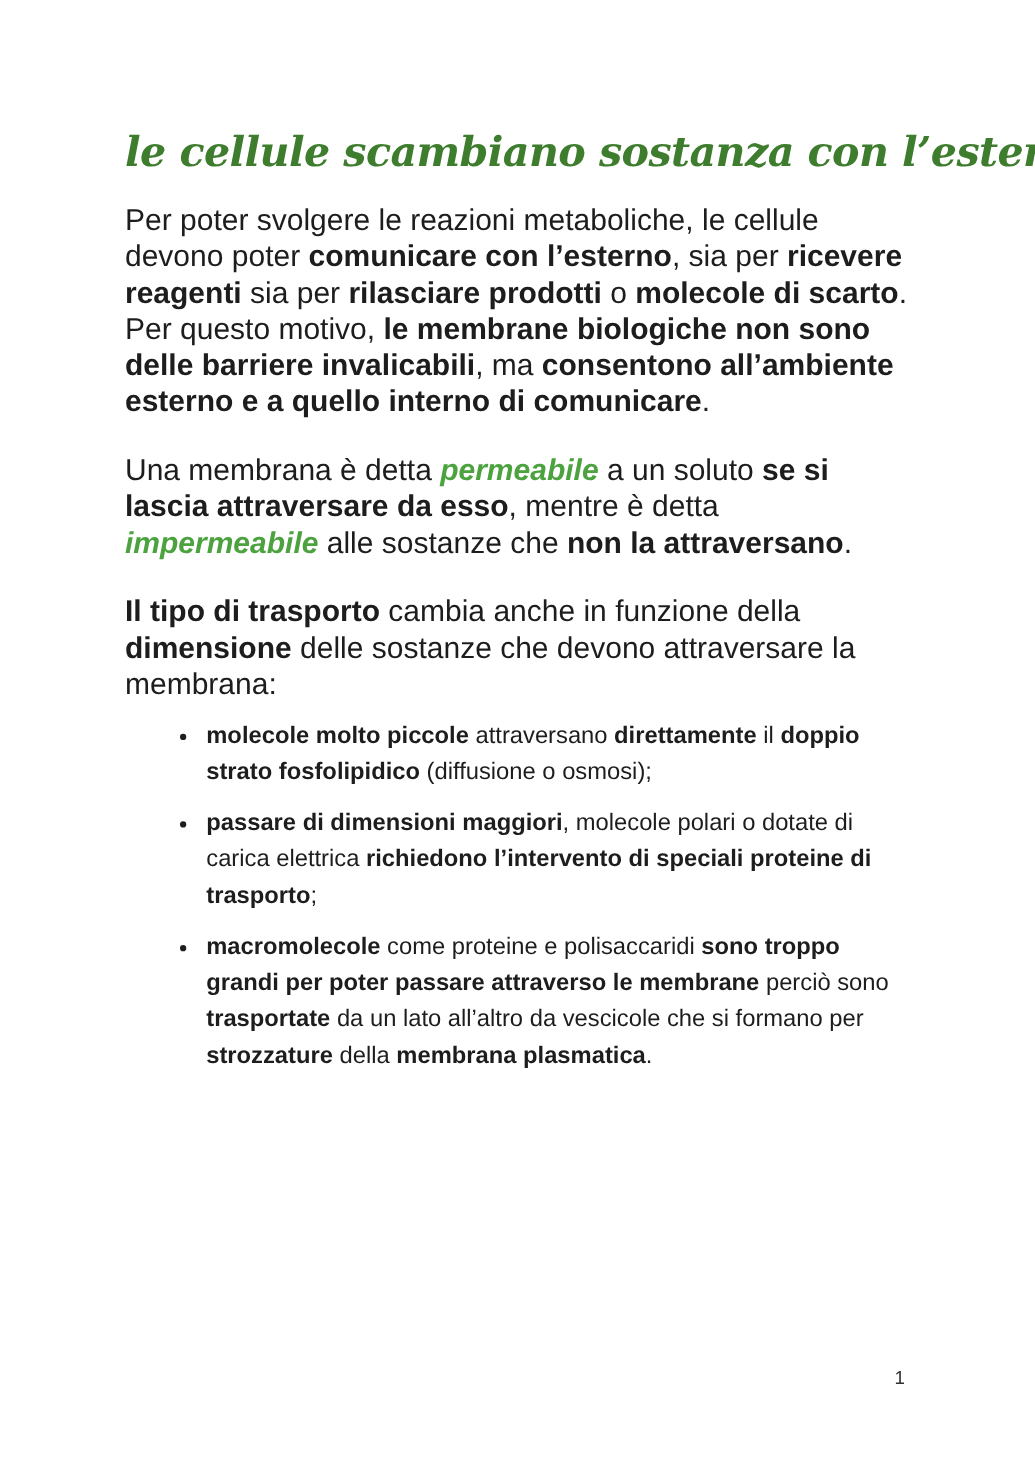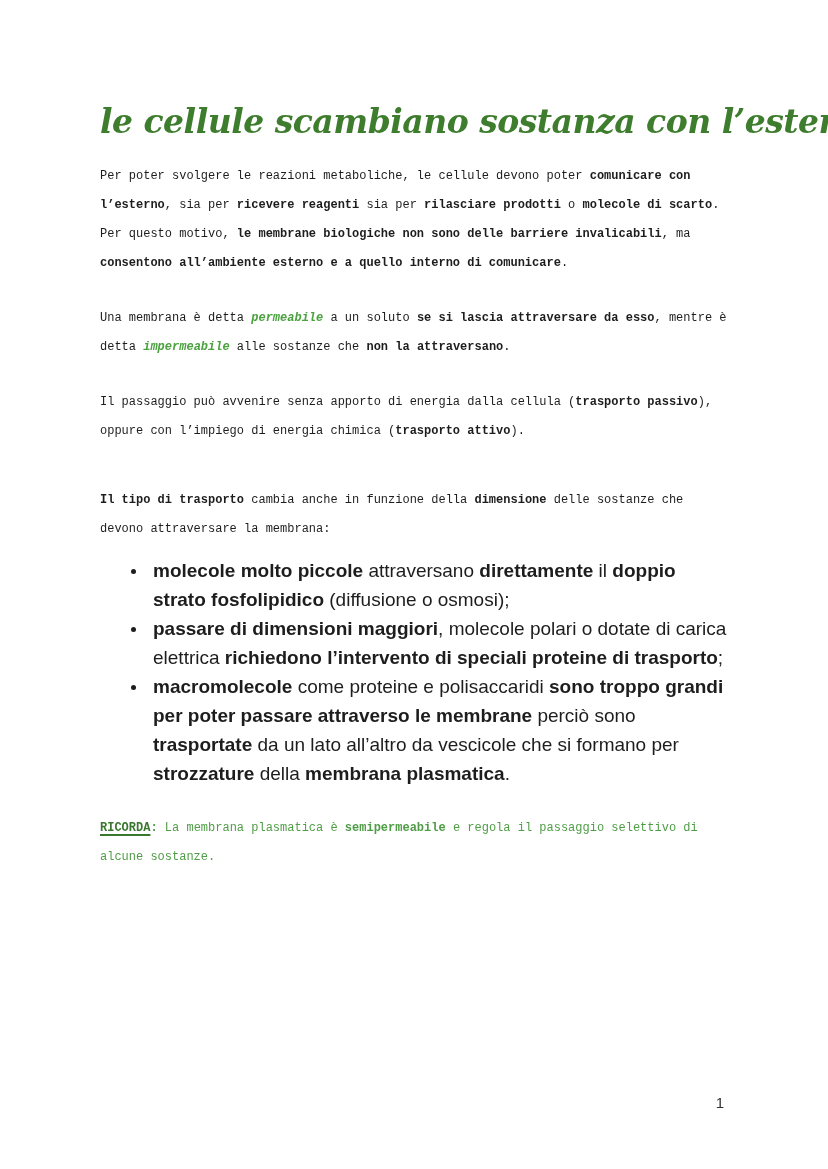--- a/index.html
+++ b/index.html
@@ -29,33 +29,32 @@
     margin:0 0 16px 0;white-space:nowrap;
   }
   h2.doc-subtitle{
     font-family:"DejaVu Serif",serif;
     font-style:italic;font-weight:400;
     font-size:31px;line-height:46px;
     color:var(--title-green);
     margin:0 0 16px 0;white-space:nowrap;
   }
   .para{
-    font-size:12px;line-height:29px;
+    font-size:24px;line-height:29px;
     margin:0 0 26px 0;
-    font-family:Liberation Mono, monospace;
   }
   .para-energy{margin-bottom:40px;}
   .para-size{margin-bottom:12px;}
   ul.bullets{
     margin:0 0 26px 0;
     padding:0 0 0 48px;
     list-style:disc;
     font-size:19px;line-height:29px;
   }
-  ul.bullets li{padding-left:5px;margin:0;}
+  ul.bullets li{padding-left:5px;margin:12px;}
   ul.bullets li::marker{color:var(--body-text);font-size:0.85em;}
   .note{margin-bottom:0;}
   
   .seg-n{}
   .seg-b{font-weight:700;}
   .seg-gbi{color:var(--accent-green);font-weight:700;font-style:italic;text-align:center;}
   .seg-g{color:var(--note-green);}
   .seg-gb{color:var(--note-green);font-weight:700;}
   .seg-gbu{
     color:var(--note-label-green);font-weight:700;
@@ -73,27 +72,25 @@
 
 <div class="page">
 
   <h1 class="doc-title">le cellule scambiano sostanza con l’esterno</h1>
 
 
   <p class="para"><span class="seg-n">Per poter svolgere le reazioni metaboliche, le cellule devono poter </span><span class="seg-b">comunicare con l’esterno</span><span class="seg-n">, sia per </span><span class="seg-b">ricevere reagenti</span><span class="seg-n"> sia per </span><span class="seg-b">rilasciare prodotti</span><span class="seg-n"> o </span><span class="seg-b">molecole di scarto</span><span class="seg-n">.</span><br><span class="seg-n">Per questo motivo, </span><span class="seg-b">le membrane biologiche non sono delle barriere invalicabili</span><span class="seg-n">, ma </span><span class="seg-b">consentono all’ambiente esterno e a quello interno di comunicare</span><span class="seg-n">.</span></p>
 
   <p class="para"><span class="seg-n">Una membrana è detta </span><span class="seg-gbi">permeabile</span><span class="seg-n"> a un soluto </span><span class="seg-b">se si lascia attraversare da esso</span><span class="seg-n">, mentre è detta </span><span class="seg-gbi">impermeabile</span><span class="seg-n"> alle sostanze che </span><span class="seg-b">non la attraversano</span><span class="seg-n">.</span></p>
 
-  <p class="para para-energy"><span class="seg-n">Il passaggio può avvenire senza apporto di energia dalla cellula (</span><span class="seg-b">trasporto passivo</span><span class="seg-n">), oppure con l’impiego di energia chimica (</span><span class="seg-b">trasporto attivo</span><span class="seg-n">).</span></p>
 
   <p class="para para-size"><span class="seg-b">Il tipo di trasporto</span><span class="seg-n"> cambia anche in funzione della </span><span class="seg-b">dimensione</span><span class="seg-n"> delle sostanze che devono attraversare la membrana:</span></p>
 
   <ul class="bullets">
     <li><span class="seg-b">molecole molto piccole</span><span class="seg-n"> attraversano </span><span class="seg-b">direttamente</span><span class="seg-n"> il </span><span class="seg-b">doppio strato fosfolipidico</span><span class="seg-n"> (diffusione o osmosi);</span></li>
     <li><span class="seg-b">passare di dimensioni maggiori</span><span class="seg-n">, molecole polari o dotate di carica elettrica </span><span class="seg-b">richiedono l’intervento di speciali proteine di trasporto</span><span class="seg-n">;</span></li>
     <li><span class="seg-b">macromolecole</span><span class="seg-n"> come proteine e polisaccaridi </span><span class="seg-b">sono troppo grandi per poter passare attraverso le membrane</span><span class="seg-n"> perciò sono </span><span class="seg-b">trasportate</span><span class="seg-n"> da un lato all’altro da vescicole che si formano per </span><span class="seg-b">strozzature</span><span class="seg-n"> della </span><span class="seg-b">membrana plasmatica</span><span class="seg-n">.</span></li>
   </ul>
 
-  <p class="para note"><span class="seg-gbu">RICORDA</span><span class="seg-gb">: </span><span class="seg-g">La membrana plasmatica è </span><span class="seg-gb">semipermeabile</span><span class="seg-g"> e regola il passaggio selettivo di alcune sostanze.</span></p>
 
 </div>
 
 <div class="page-number">1</div>
 
 </body></html>

